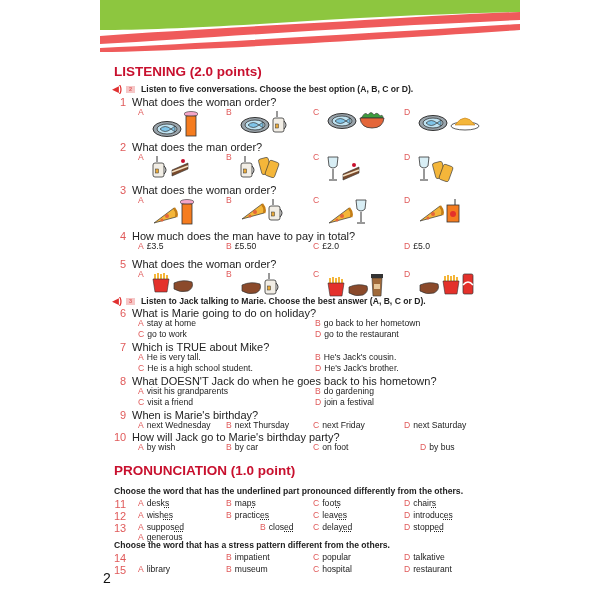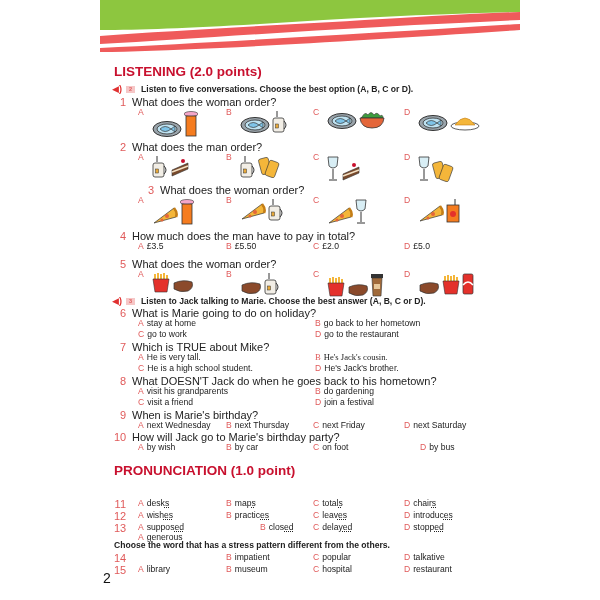--- a/index.html
+++ b/index.html
@@ -154,21 +154,21 @@
       <div class="imgrow" style="top: 156px; left: 318px;">
         <span><svg width="12" height="26" viewBox="0 0 12 26">
             <path d="M1 1 H11 L10 10 Q6 14 2 10 Z" fill="#d8eef5" stroke="#333" stroke-width="0.8"></path>
             <path d="M6 13 V23 M2 24 H10" stroke="#333" stroke-width="1"></path>
           </svg></span>
         <span><svg width="22" height="22" viewBox="0 0 22 22">
             <rect x="2" y="2" width="10" height="16" rx="2" transform="rotate(-15 7 10)" fill="#f4b63a" stroke="#333" stroke-width="0.6"></rect>
             <rect x="9" y="5" width="10" height="16" rx="2" transform="rotate(20 14 13)" fill="#f4b63a" stroke="#333" stroke-width="0.6"></rect>
           </svg></span>
       </div>
-      <div class="q" style="top: 184px; left: 14px; margin-left: 28px;"><span class="qnum">3</span><span>What does the woman order?</span></div>
+      <div class="q" style="top: 184px; left: 14px;"><span class="qnum">3</span><span>What does the woman order?</span></div>
       <div class="opt" style="top: 195px; left: 38px;"><span class="ol">A</span></div>
       <div class="imgrow" style="top: 199px; left: 52px;">
         <span><svg width="26" height="20" viewBox="0 0 26 20">
             <path d="M2 18 L22 3 Q26 8 24 12 Z" fill="#f4b63a" stroke="#333" stroke-width="0.7"></path>
             <path d="M22 3 Q26 8 24 12" stroke="#c47d16" stroke-width="2.5" fill="none"></path>
             <circle cx="15" cy="11" r="2" fill="#e4663a"></circle>
             <circle cx="10" cy="15" r="1.5" fill="#e4663a"></circle>
           </svg></span>
         <span><svg width="14" height="26" viewBox="0 0 14 26">
             <ellipse cx="7" cy="3" rx="7" ry="2.5" fill="#f4a6c8" stroke="#333" stroke-width="0.6"></ellipse>
@@ -281,46 +281,47 @@
     <span>Listen to Jack talking to Marie. Choose the best answer (A, B, C or D).</span>
   </div>
   <div id="p2">
       <div class="q" style="top: 307px; left: 14px;"><span class="qnum">6</span><span>What is Marie going to do on holiday?</span></div>
       <div class="opt" style="top: 318px; left: 38px;"><span class="ol">A</span><span>stay at home</span></div>
       <div class="opt" style="top: 318px; left: 215px;"><span class="ol">B</span><span>go back to her hometown</span></div>
       <div class="opt" style="top: 329px; left: 38px;"><span class="ol">C</span><span>go to work</span></div>
       <div class="opt" style="top: 329px; left: 215px;"><span class="ol">D</span><span>go to the restaurant</span></div>
       <div class="q" style="top: 341px; left: 14px;"><span class="qnum">7</span><span>Which is TRUE about Mike?</span></div>
       <div class="opt" style="top: 352px; left: 38px;"><span class="ol">A</span><span>He is very tall.</span></div>
-      <div class="opt" style="top: 352px; left: 215px; font-family: Liberation Serif, serif;"><span class="ol">B</span><span>He's Jack's cousin.</span></div>
+      <div class="opt" style="top: 352px; left: 215px;"><span class="ol">B</span><span>He's Jack's cousin.</span></div>
       <div class="opt" style="top: 363px; left: 38px;"><span class="ol">C</span><span>He is a high school student.</span></div>
       <div class="opt" style="top: 363px; left: 215px;"><span class="ol">D</span><span>He's Jack's brother.</span></div>
       <div class="q" style="top: 375px; left: 14px;"><span class="qnum">8</span><span>What DOESN'T Jack do when he goes back to his hometown?</span></div>
       <div class="opt" style="top: 386px; left: 38px;"><span class="ol">A</span><span>visit his grandparents</span></div>
       <div class="opt" style="top: 386px; left: 215px;"><span class="ol">B</span><span>do gardening</span></div>
       <div class="opt" style="top: 397px; left: 38px;"><span class="ol">C</span><span>visit a friend</span></div>
       <div class="opt" style="top: 397px; left: 215px;"><span class="ol">D</span><span>join a festival</span></div>
       <div class="q" style="top: 409px; left: 14px;"><span class="qnum">9</span><span>When is Marie's birthday?</span></div>
       <div class="opt" style="top: 420px; left: 38px;"><span class="ol">A</span><span>next Wednesday</span></div>
       <div class="opt" style="top: 420px; left: 126px;"><span class="ol">B</span><span>next Thursday</span></div>
       <div class="opt" style="top: 420px; left: 213px;"><span class="ol">C</span><span>next Friday</span></div>
       <div class="opt" style="top: 420px; left: 304px;"><span class="ol">D</span><span>next Saturday</span></div>
       <div class="q" style="top: 431px; left: 14px;"><span class="qnum">10</span><span>How will Jack go to Marie's birthday party?</span></div>
       <div class="opt" style="top: 442px; left: 38px;"><span class="ol">A</span><span>by wish</span></div>
       <div class="opt" style="top: 442px; left: 126px;"><span class="ol">B</span><span>by car</span></div>
       <div class="opt" style="top: 442px; left: 213px;"><span class="ol">C</span><span>on foot</span></div>
       <div class="opt" style="top: 442px; left: 304px; padding-left: 16px;"><span class="ol">D</span><span>by bus</span></div>
     </div>
 
   <div class="section-title" style="top:463px">PRONUNCIATION (1.0 point)</div>
+  <div class="instr" style="top:486px;left:14px">Choose the word that has the underlined part pronounced differently from the others.</div>
   <div id="p3">
       <div class="q" style="top: 498px; left: 14px;"><span class="qnum">11</span></div>
       <div class="opt" style="top: 498px; left: 38px;"><span class="ol">A</span><span>desk</span><span class="u">s</span></div>
       <div class="opt" style="top: 498px; left: 126px;"><span class="ol">B</span><span>map</span><span class="u">s</span></div>
-      <div class="opt" style="top: 498px; left: 213px;"><span class="ol">C</span><span>total</span><span class="u">s</span></div>
+      <div class="opt" style="top: 498px; left: 213px;"><span class="ol">C</span><span>foot</span><span class="u">s</span></div>
       <div class="opt" style="top: 498px; left: 304px;"><span class="ol">D</span><span>chair</span><span class="u">s</span></div>
       <div class="q" style="top: 510px; left: 14px;"><span class="qnum">12</span></div>
       <div class="opt" style="top: 510px; left: 38px;"><span class="ol">A</span><span>wish</span><span class="u">es</span></div>
       <div class="opt" style="top: 510px; left: 126px;"><span class="ol">B</span><span>practic</span><span class="u">es</span></div>
       <div class="opt" style="top: 510px; left: 213px;"><span class="ol">C</span><span>leav</span><span class="u">es</span></div>
       <div class="opt" style="top: 510px; left: 304px;"><span class="ol">D</span><span>introduc</span><span class="u">es</span></div>
       <div class="q" style="top: 522px; left: 14px;"><span class="qnum">13</span></div>
       <div class="opt" style="top: 522px; left: 38px;"><span class="ol">A</span><span>suppos</span><span class="u">ed</span></div>
       <div class="opt" style="top: 522px; left: 126px; padding-left: 34px;"><span class="ol">B</span><span>clos</span><span class="u">ed</span></div>
       <div class="opt" style="top: 522px; left: 213px;"><span class="ol">C</span><span>delay</span><span class="u">ed</span></div>

